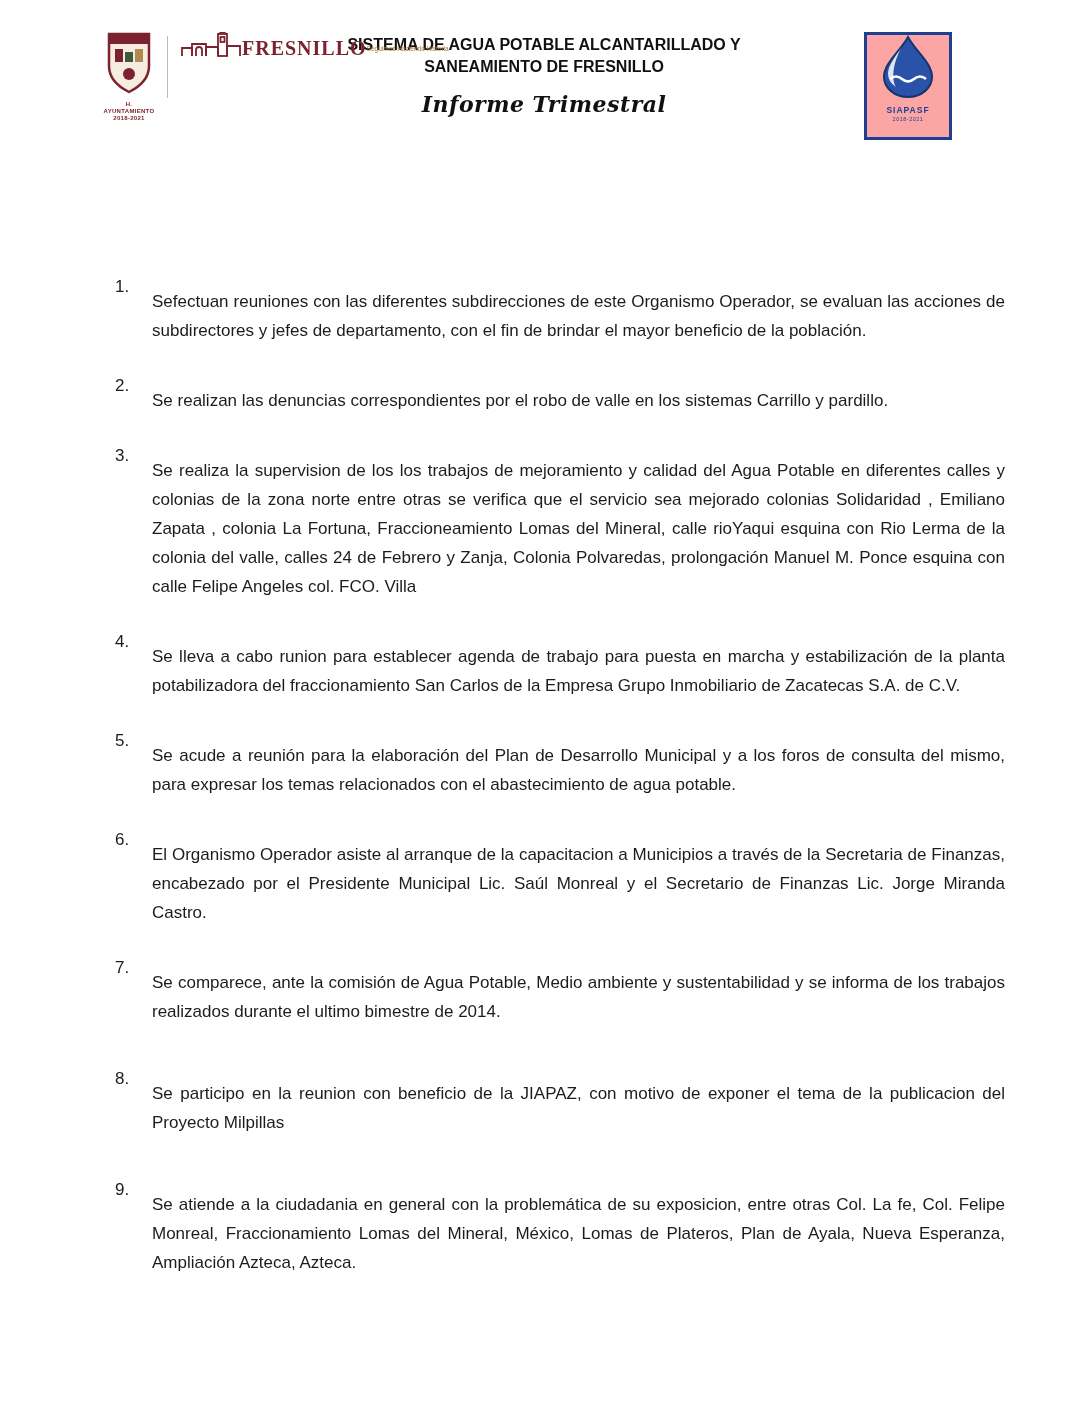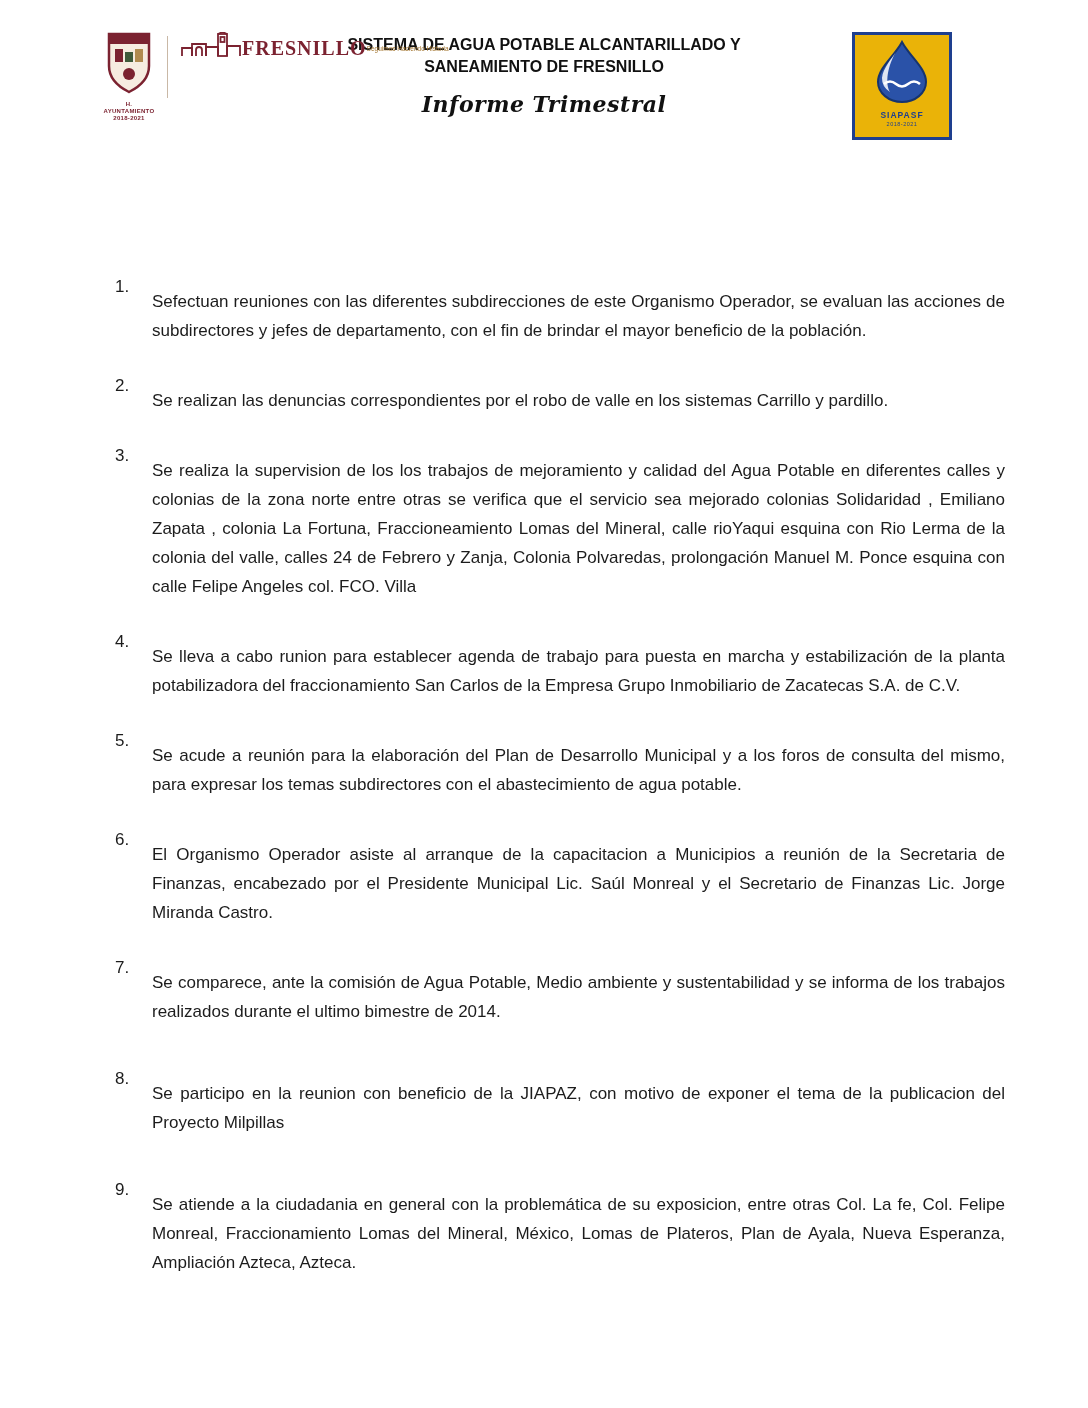--- a/index.html
+++ b/index.html
@@ -51,28 +51,27 @@
     font-weight: bold;
     font-size: 22px;
     color: #111;
     letter-spacing: .5px;
   }
 
   .siapasf {
     position: absolute;
     right: 136px;
     top: 32px;
-    width: 100px;
+    width: 88px;
     height: 108px;
     border: 3px solid #1e3f8f;
-    background: #eab308;
+    background: #fca5a5;
     display: flex;
     flex-direction: column;
     align-items: center;
-    padding-top: 5px;
   }
   .siapasf-label { font-size: 8.5px; font-weight: bold; color: #1e3f8f; letter-spacing: 1px; margin-top: 2px; }
   .siapasf-years { font-size: 5.5px; color: #1e3f8f; margin-top: 1px; letter-spacing: .5px; }
 
   
   .content {
     position: absolute;
     top: 272px;
     left: 115px;
     right: 83px;
@@ -172,26 +171,26 @@
       <div class="txt">Se realiza la supervision de los los trabajos de mejoramiento y calidad del Agua Potable en diferentes calles y colonias de la zona norte entre otras se verifica que el servicio sea mejorado colonias Solidaridad , Emiliano Zapata , colonia La Fortuna, Fraccioneamiento Lomas del Mineral, calle rioYaqui esquina con Rio Lerma de la colonia del valle, calles 24 de Febrero y Zanja, Colonia Polvaredas, prolongación Manuel M. Ponce esquina con calle Felipe Angeles col. FCO. Villa</div>
     </div>
 
     <div class="list-item">
       <span class="num">4.</span>
       <div class="txt">Se lleva a cabo runion para establecer agenda de trabajo para puesta en marcha y estabilización de la planta potabilizadora del fraccionamiento San Carlos de la Empresa Grupo Inmobiliario de Zacatecas S.A. de C.V.</div>
     </div>
 
     <div class="list-item">
       <span class="num">5.</span>
-      <div class="txt">Se acude a reunión para la elaboración del Plan de Desarrollo Municipal y a los foros de consulta del mismo, para expresar los temas subdirectores con el abastecimiento de agua potable.</div>
+      <div class="txt">Se acude a reunión para la elaboración del Plan de Desarrollo Municipal y a los foros de consulta del mismo, para expresar los temas relacionados con el abastecimiento de agua potable.</div>
     </div>
 
     <div class="list-item">
       <span class="num">6.</span>
-      <div class="txt">El Organismo Operador asiste al arranque de la capacitacion a Municipios a reunión de la Secretaria de Finanzas, encabezado por el Presidente Municipal Lic. Saúl Monreal y el Secretario de Finanzas Lic. Jorge Miranda Castro.</div>
+      <div class="txt">El Organismo Operador asiste al arranque de la capacitacion a Municipios a través de la Secretaria de Finanzas, encabezado por el Presidente Municipal Lic. Saúl Monreal y el Secretario de Finanzas Lic. Jorge Miranda Castro.</div>
     </div>
 
     <div class="list-item gap-lg">
       <span class="num">7.</span>
       <div class="txt">Se comparece, ante la comisión de Agua Potable, Medio ambiente y sustentabilidad y se informa de los trabajos realizados durante el ultimo bimestre de 2014.</div>
     </div>
 
     <div class="list-item gap-lg">
       <span class="num">8.</span>
       <div class="txt">Se participo en la reunion con beneficio de la JIAPAZ, con motivo de exponer el tema de la publicacion del Proyecto Milpillas</div>

